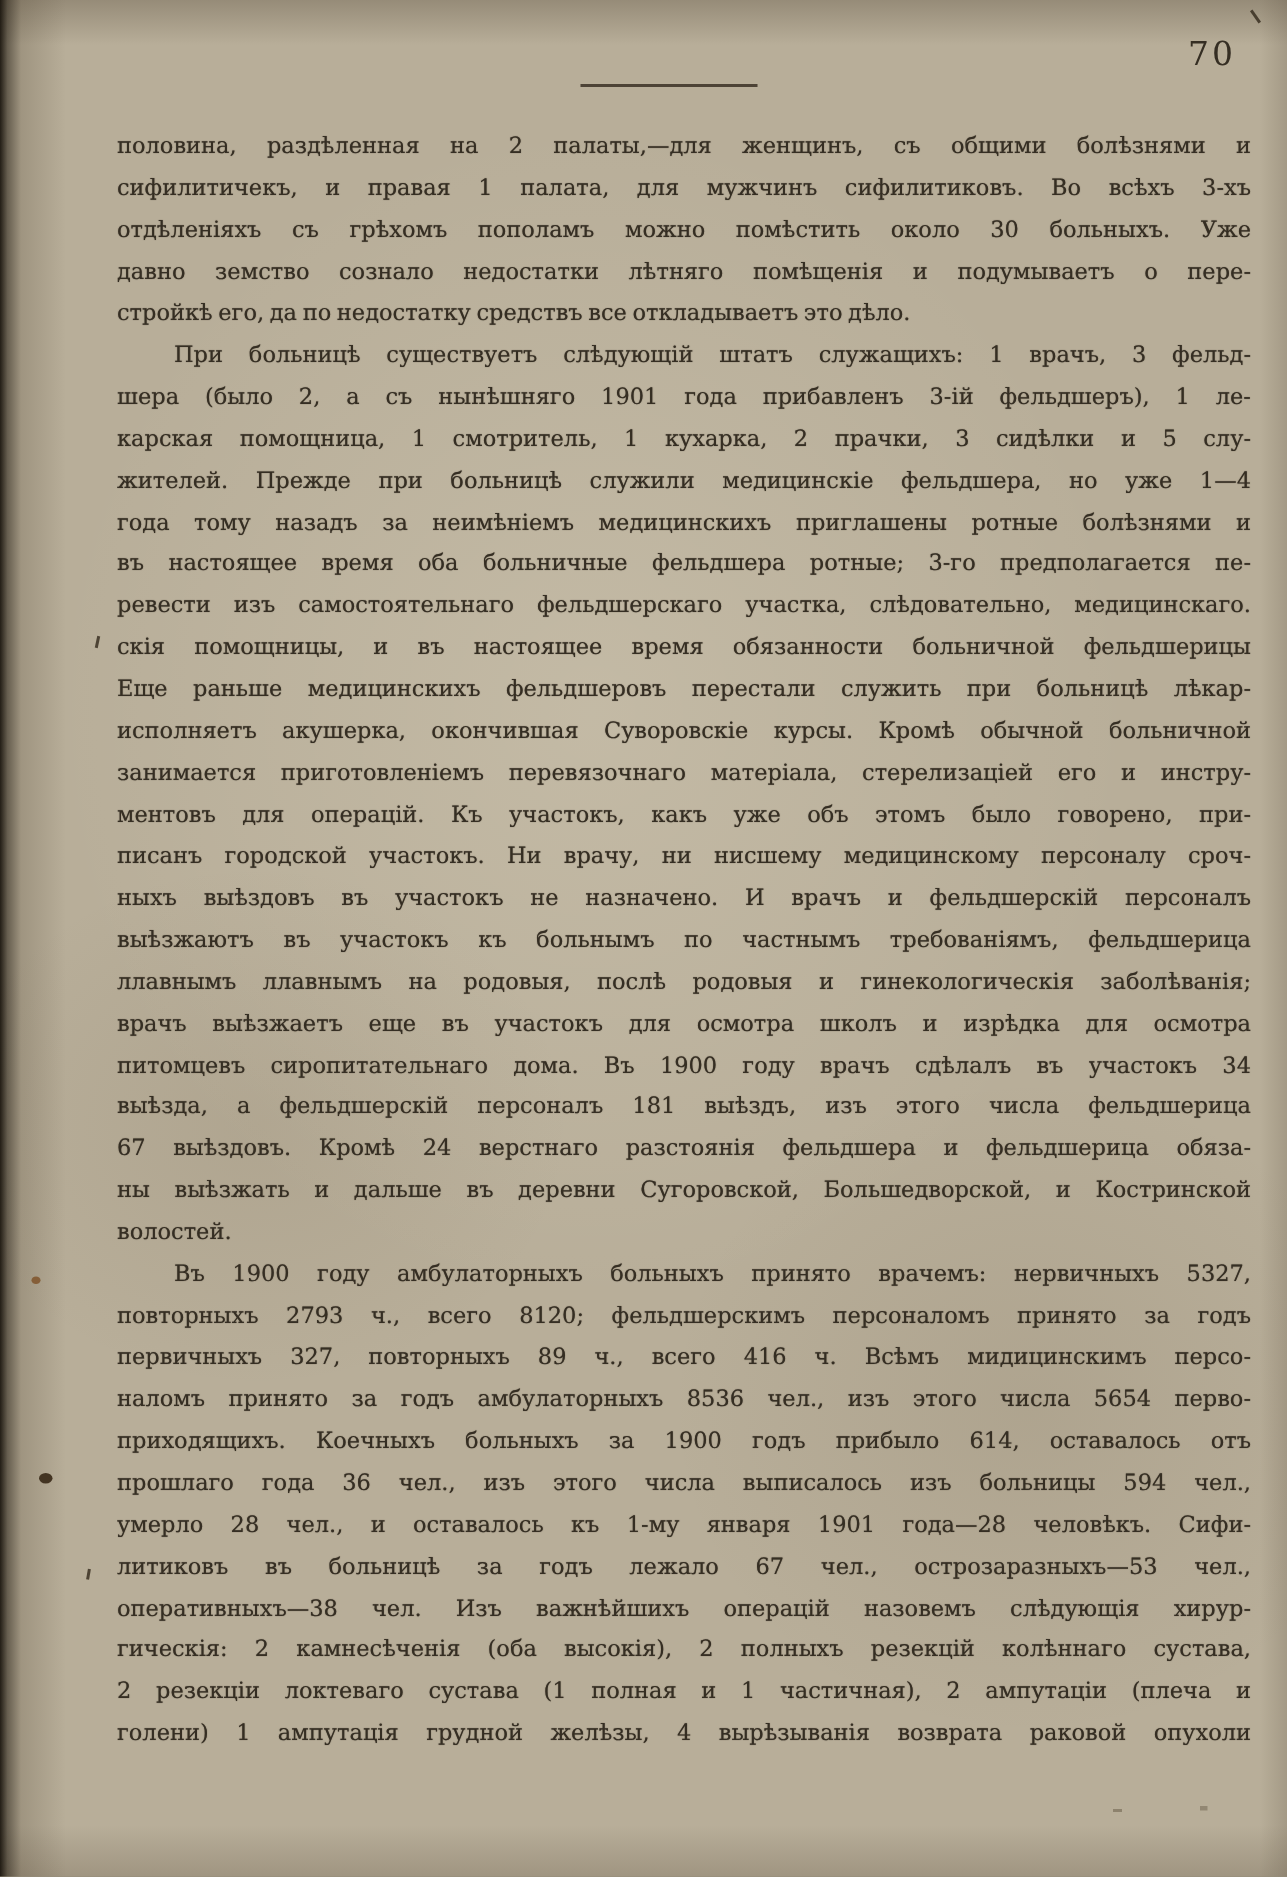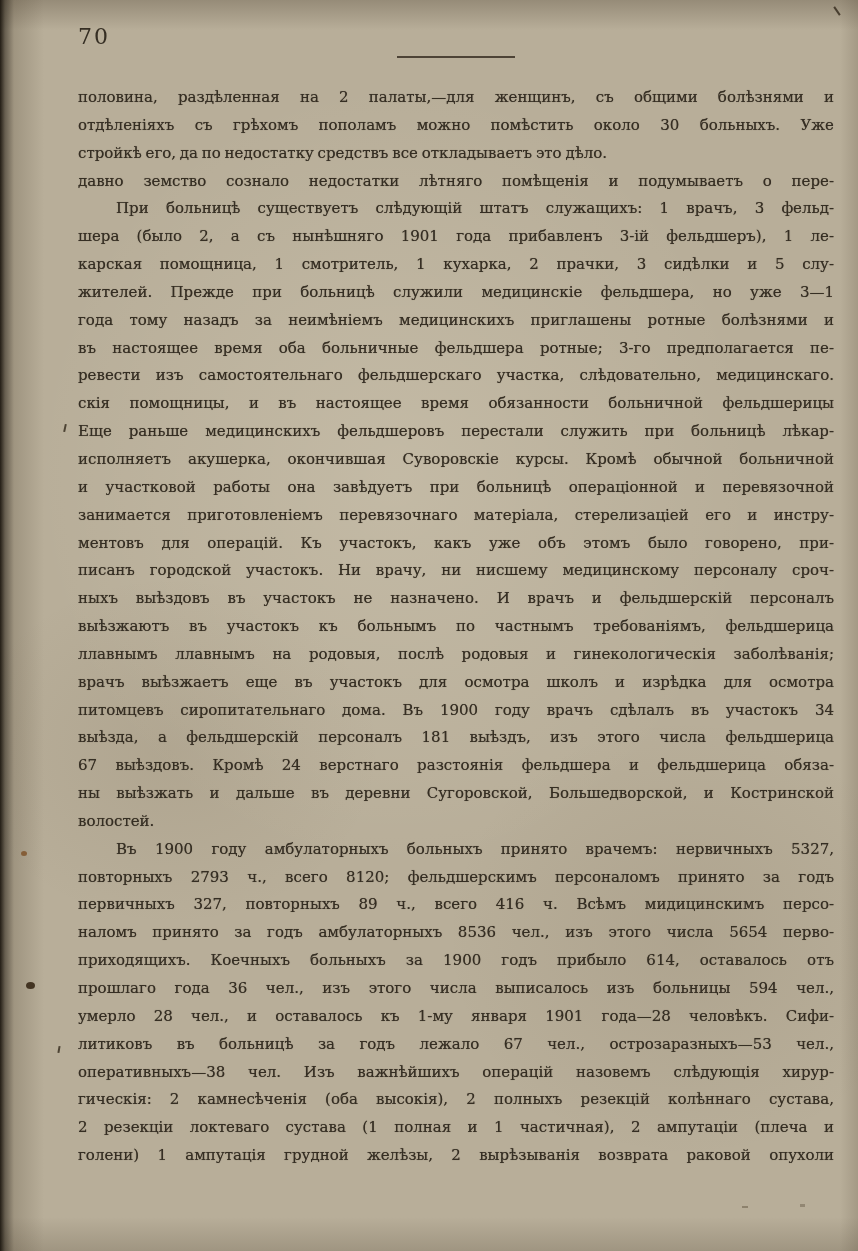--- a/index.html
+++ b/index.html
@@ -12,21 +12,21 @@
     background-image:
       linear-gradient(to right, rgba(22,17,10,0.92) 0px, rgba(35,28,18,0.55) 5px, rgba(70,58,40,0.22) 14px, rgba(0,0,0,0) 44px),
       linear-gradient(to bottom, rgba(72,60,44,0.30) 0px, rgba(0,0,0,0) 30px),
       linear-gradient(to top, rgba(72,60,44,0.22) 0px, rgba(0,0,0,0) 34px),
       linear-gradient(to left, rgba(72,60,44,0.18) 0px, rgba(0,0,0,0) 18px),
       radial-gradient(ellipse 60% 45% at 46% 38%, rgba(255,248,228,0.16), rgba(0,0,0,0) 70%),
       radial-gradient(ellipse 40% 25% at 80% 75%, rgba(90,74,52,0.10), rgba(0,0,0,0) 70%),
       radial-gradient(ellipse 35% 20% at 20% 60%, rgba(90,74,52,0.09), rgba(0,0,0,0) 70%);
   }
   .page-number-wrap{
-    position:absolute;left:78px;width:756px;top:24px;text-align:left;
+    position:absolute;left:68px;width:756px;top:24px;text-align:right;
   }
   .page-number{
     font-size:22px;letter-spacing:2px;color:var(--ink,#352e23);
   }
   .page-number-rule{
     width:118px;height:0;border-top:2px solid rgba(58,48,36,0.85);
     margin:7px auto 0 auto;
   }
   .text-block{
     position:absolute;left:78px;top:84px;width:756px;
@@ -50,36 +50,36 @@
 <div class="page">
 
   <div class="page-number-wrap">
     <div class="page-number">70</div>
     <div class="page-number-rule"></div>
   </div>
 
   <div class="text-block" id="text-block">
       <div class="para">
         <div class="line">половина, раздѣленная на 2 палаты,—для женщинъ, съ общими болѣзнями и</div>
+        <div class="line">сифилитичекъ, и правая 1 палата, для мужчинъ сифилитиковъ. Во всѣхъ 3-хъ</div>
         <div class="line">отдѣленіяхъ съ грѣхомъ пополамъ можно помѣстить около 30 больныхъ. Уже</div>
+        <div class="line">давно земство сознало недостатки лѣтняго помѣщенія и подумываетъ о пере-</div>
         <div class="line no-just">стройкѣ его, да по недостатку средствъ все откладываетъ это дѣло.</div>
-        <div class="line">давно земство сознало недостатки лѣтняго помѣщенія и подумываетъ о пере-</div>
       </div>
       <div class="para">
         <div class="line indent">При больницѣ существуетъ слѣдующій штатъ служащихъ: 1 врачъ, 3 фельд-</div>
         <div class="line">шера (было 2, а съ нынѣшняго 1901 года прибавленъ 3-ій фельдшеръ), 1 ле-</div>
         <div class="line">карская помощница, 1 смотритель, 1 кухарка, 2 прачки, 3 сидѣлки и 5 слу-</div>
-        <div class="line">жителей. Прежде при больницѣ служили медицинскіе фельдшера, но уже 3—1</div>
+        <div class="line">жителей. Прежде при больницѣ служили медицинскіе фельдшера, но уже 1—4</div>
         <div class="line">года тому назадъ за неимѣніемъ медицинскихъ приглашены ротные болѣзнями и</div>
         <div class="line">въ настоящее время оба больничные фельдшера ротные; 3-го предполагается пе-</div>
         <div class="line">ревести изъ самостоятельнаго фельдшерскаго участка, слѣдовательно, медицинскаго.</div>
         <div class="line">скія помощницы, и въ настоящее время обязанности больничной фельдшерицы</div>
         <div class="line">Еще раньше медицинскихъ фельдшеровъ перестали служить при больницѣ лѣкар-</div>
         <div class="line">исполняетъ акушерка, окончившая Суворовскіе курсы. Кромѣ обычной больничной</div>
-        <div class="line">и участковой работы она завѣдуетъ при больницѣ операціонной и перевязочной</div>
         <div class="line">занимается приготовленіемъ перевязочнаго матеріала, стерелизаціей его и инстру-</div>
         <div class="line">ментовъ для операцій. Къ участокъ, какъ уже объ этомъ было говорено, при-</div>
         <div class="line">писанъ городской участокъ. Ни врачу, ни нисшему медицинскому персоналу сроч-</div>
         <div class="line">ныхъ выѣздовъ въ участокъ не назначено. И врачъ и фельдшерскій персоналъ</div>
         <div class="line">выѣзжаютъ въ участокъ къ больнымъ по частнымъ требованіямъ, фельдшерица</div>
         <div class="line">ллавнымъ ллавнымъ на родовыя, послѣ родовыя и гинекологическія заболѣванія;</div>
         <div class="line">врачъ выѣзжаетъ еще въ участокъ для осмотра школъ и изрѣдка для осмотра</div>
         <div class="line">питомцевъ сиропитательнаго дома. Въ 1900 году врачъ сдѣлалъ въ участокъ 34</div>
         <div class="line">выѣзда, а фельдшерскій персоналъ 181 выѣздъ, изъ этого числа фельдшерица</div>
         <div class="line">67 выѣздовъ. Кромѣ 24 верстнаго разстоянія фельдшера и фельдшерица обяза-</div>
@@ -91,21 +91,21 @@
         <div class="line">повторныхъ 2793 ч., всего 8120; фельдшерскимъ персоналомъ принято за годъ</div>
         <div class="line">первичныхъ 327, повторныхъ 89 ч., всего 416 ч. Всѣмъ мидицинскимъ персо-</div>
         <div class="line">наломъ принято за годъ амбулаторныхъ 8536 чел., изъ этого числа 5654 перво-</div>
         <div class="line">приходящихъ. Коечныхъ больныхъ за 1900 годъ прибыло 614, оставалось отъ</div>
         <div class="line">прошлаго года 36 чел., изъ этого числа выписалось изъ больницы 594 чел.,</div>
         <div class="line">умерло 28 чел., и оставалось къ 1-му января 1901 года—28 человѣкъ. Сифи-</div>
         <div class="line">литиковъ въ больницѣ за годъ лежало 67 чел., острозаразныхъ—53 чел.,</div>
         <div class="line">оперативныхъ—38 чел. Изъ важнѣйшихъ операцій назовемъ слѣдующія хирур-</div>
         <div class="line">гическія: 2 камнесѣченія (оба высокія), 2 полныхъ резекцій колѣннаго сустава,</div>
         <div class="line">2 резекціи локтеваго сустава (1 полная и 1 частичная), 2 ампутаціи (плеча и</div>
-        <div class="line">голени) 1 ампутація грудной желѣзы, 2 вырѣзыванія возврата раковой опухоли</div>
+        <div class="line">голени) 1 ампутація грудной желѣзы, 4 вырѣзыванія возврата раковой опухоли</div>
       </div>
     </div>
 
   <div class="speck" style="left:26px;top:982px;width:9px;height:7px;background:rgba(55,40,22,0.9);"></div>
   <div class="speck" style="left:21px;top:851px;width:6px;height:5px;background:rgba(122,74,30,0.75);"></div>
   <div class="tickmark" style="left:64px;top:424px;width:2px;height:8px;transform:rotate(12deg);"></div>
   <div class="tickmark" style="left:58px;top:1046px;width:2px;height:7px;transform:rotate(10deg);"></div>
   <div class="tickmark" style="left:836px;top:6px;width:2px;height:10px;transform:rotate(-35deg);"></div>
   <div class="tickmark" style="left:742px;top:1206px;width:6px;height:2px;background:rgba(60,48,30,0.35);"></div>
   <div class="tickmark" style="left:800px;top:1204px;width:5px;height:3px;background:rgba(60,48,30,0.3);"></div>

